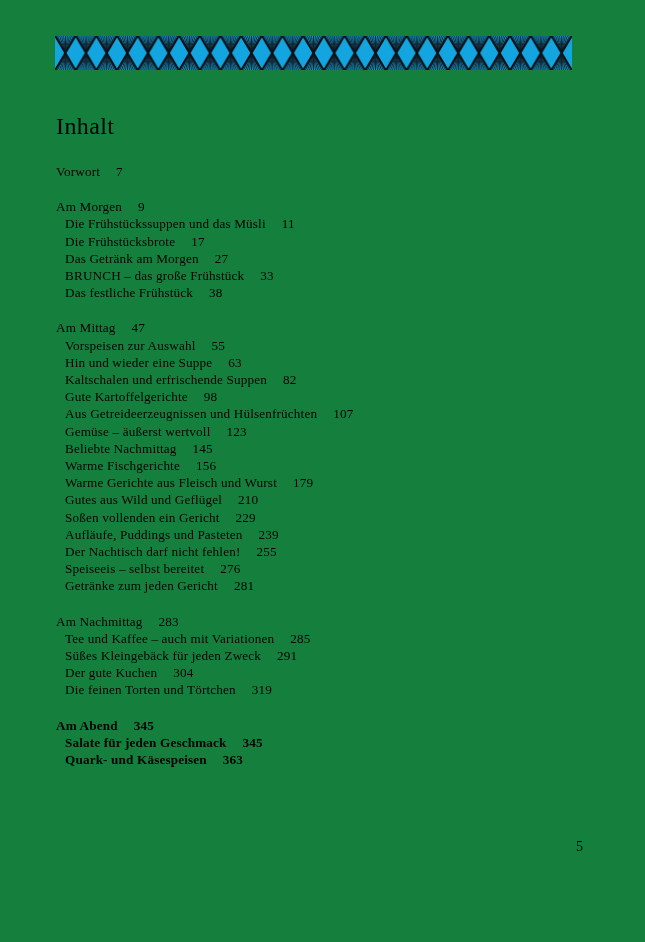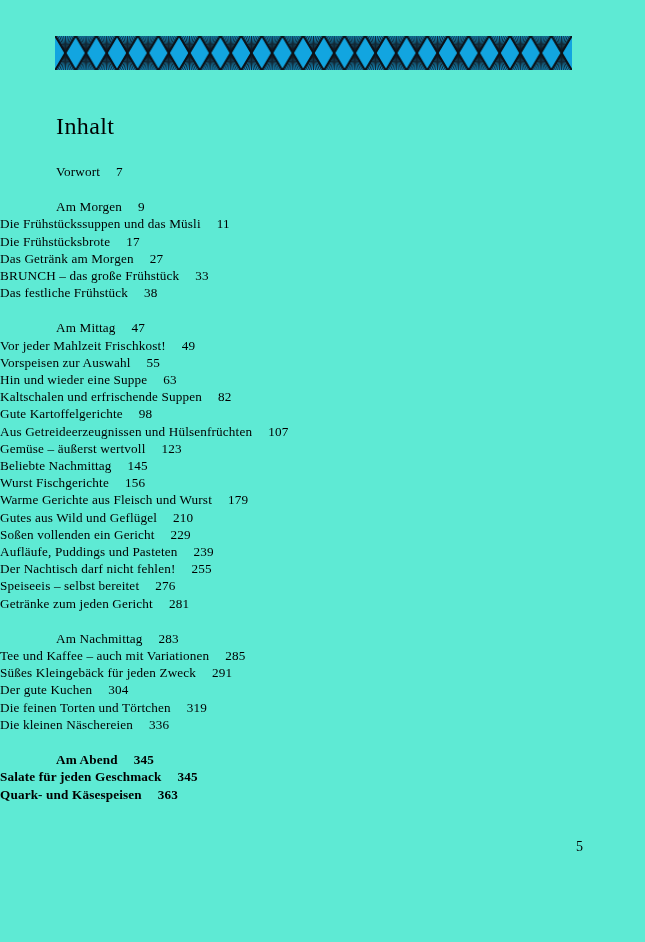--- a/index.html
+++ b/index.html
@@ -4,21 +4,21 @@
 <style>
   html, body {
     margin: 0;
     padding: 0;
     background: #ffffff;
   }
   .page {
     position: relative;
     width: 645px;
     height: 942px;
-    background: #5eead4;
+    background: #15803d;
     overflow: hidden;
     font-family: "Liberation Serif", "DejaVu Serif", serif;
     color: #000000;
   }
 
   
   .ornament-band {
     position: absolute;
     left: 55px;
     top: 36px;
@@ -56,21 +56,21 @@
   .toc-group:last-child { margin-bottom: 0; font-weight: bold; }
 
   .toc-line {
     display: block;
     white-space: pre;
     font-size: 13.2px;
     line-height: 17.2px;
     letter-spacing: 0.15px;
   }
   .toc-line.level-1 { padding-left: 56px; }
-  .toc-line.level-2 { }
+  .toc-line.level-2 { padding-left: 65px; }
 
   .toc-label { }
   .toc-gap {
     display: inline-block;
     width: 16px;
   }
   .toc-page { }
 
   
   .folio {
@@ -137,44 +137,42 @@
       <div class="toc-group">
         <div class="toc-line level-1"><span class="toc-label">Am Morgen</span><span class="toc-gap"></span><span class="toc-page">9</span></div>
         <div class="toc-line level-2"><span class="toc-label">Die Frühstückssuppen und das Müsli</span><span class="toc-gap"></span><span class="toc-page">11</span></div>
         <div class="toc-line level-2"><span class="toc-label">Die Frühstücksbrote</span><span class="toc-gap"></span><span class="toc-page">17</span></div>
         <div class="toc-line level-2"><span class="toc-label">Das Getränk am Morgen</span><span class="toc-gap"></span><span class="toc-page">27</span></div>
         <div class="toc-line level-2"><span class="toc-label">BRUNCH – das große Frühstück</span><span class="toc-gap"></span><span class="toc-page">33</span></div>
         <div class="toc-line level-2"><span class="toc-label">Das festliche Frühstück</span><span class="toc-gap"></span><span class="toc-page">38</span></div>
       </div>
       <div class="toc-group">
         <div class="toc-line level-1"><span class="toc-label">Am Mittag</span><span class="toc-gap"></span><span class="toc-page">47</span></div>
-        <div class="toc-line level-2"><span class="toc-label">Vor jeder Mahlzeit Frischkost!</span><span class="toc-gap"></span><span class="toc-page">49</span></div>
         <div class="toc-line level-2"><span class="toc-label">Vorspeisen zur Auswahl</span><span class="toc-gap"></span><span class="toc-page">55</span></div>
         <div class="toc-line level-2"><span class="toc-label">Hin und wieder eine Suppe</span><span class="toc-gap"></span><span class="toc-page">63</span></div>
         <div class="toc-line level-2"><span class="toc-label">Kaltschalen und erfrischende Suppen</span><span class="toc-gap"></span><span class="toc-page">82</span></div>
         <div class="toc-line level-2"><span class="toc-label">Gute Kartoffelgerichte</span><span class="toc-gap"></span><span class="toc-page">98</span></div>
         <div class="toc-line level-2"><span class="toc-label">Aus Getreideerzeugnissen und Hülsenfrüchten</span><span class="toc-gap"></span><span class="toc-page">107</span></div>
         <div class="toc-line level-2"><span class="toc-label">Gemüse – äußerst wertvoll</span><span class="toc-gap"></span><span class="toc-page">123</span></div>
         <div class="toc-line level-2"><span class="toc-label">Beliebte Nachmittag</span><span class="toc-gap"></span><span class="toc-page">145</span></div>
-        <div class="toc-line level-2"><span class="toc-label">Wurst Fischgerichte</span><span class="toc-gap"></span><span class="toc-page">156</span></div>
+        <div class="toc-line level-2"><span class="toc-label">Warme Fischgerichte</span><span class="toc-gap"></span><span class="toc-page">156</span></div>
         <div class="toc-line level-2"><span class="toc-label">Warme Gerichte aus Fleisch und Wurst</span><span class="toc-gap"></span><span class="toc-page">179</span></div>
         <div class="toc-line level-2"><span class="toc-label">Gutes aus Wild und Geflügel</span><span class="toc-gap"></span><span class="toc-page">210</span></div>
         <div class="toc-line level-2"><span class="toc-label">Soßen vollenden ein Gericht</span><span class="toc-gap"></span><span class="toc-page">229</span></div>
         <div class="toc-line level-2"><span class="toc-label">Aufläufe, Puddings und Pasteten</span><span class="toc-gap"></span><span class="toc-page">239</span></div>
         <div class="toc-line level-2"><span class="toc-label">Der Nachtisch darf nicht fehlen!</span><span class="toc-gap"></span><span class="toc-page">255</span></div>
         <div class="toc-line level-2"><span class="toc-label">Speiseeis – selbst bereitet</span><span class="toc-gap"></span><span class="toc-page">276</span></div>
         <div class="toc-line level-2"><span class="toc-label">Getränke zum jeden Gericht</span><span class="toc-gap"></span><span class="toc-page">281</span></div>
       </div>
       <div class="toc-group">
         <div class="toc-line level-1"><span class="toc-label">Am Nachmittag</span><span class="toc-gap"></span><span class="toc-page">283</span></div>
         <div class="toc-line level-2"><span class="toc-label">Tee und Kaffee – auch mit Variationen</span><span class="toc-gap"></span><span class="toc-page">285</span></div>
         <div class="toc-line level-2"><span class="toc-label">Süßes Kleingebäck für jeden Zweck</span><span class="toc-gap"></span><span class="toc-page">291</span></div>
         <div class="toc-line level-2"><span class="toc-label">Der gute Kuchen</span><span class="toc-gap"></span><span class="toc-page">304</span></div>
         <div class="toc-line level-2"><span class="toc-label">Die feinen Torten und Törtchen</span><span class="toc-gap"></span><span class="toc-page">319</span></div>
-        <div class="toc-line level-2"><span class="toc-label">Die kleinen Näschereien</span><span class="toc-gap"></span><span class="toc-page">336</span></div>
       </div>
       <div class="toc-group">
         <div class="toc-line level-1"><span class="toc-label">Am Abend</span><span class="toc-gap"></span><span class="toc-page">345</span></div>
         <div class="toc-line level-2"><span class="toc-label">Salate für jeden Geschmack</span><span class="toc-gap"></span><span class="toc-page">345</span></div>
         <div class="toc-line level-2"><span class="toc-label">Quark- und Käsespeisen</span><span class="toc-gap"></span><span class="toc-page">363</span></div>
       </div>
     </div>
 
   <div class="folio">5</div>
 

